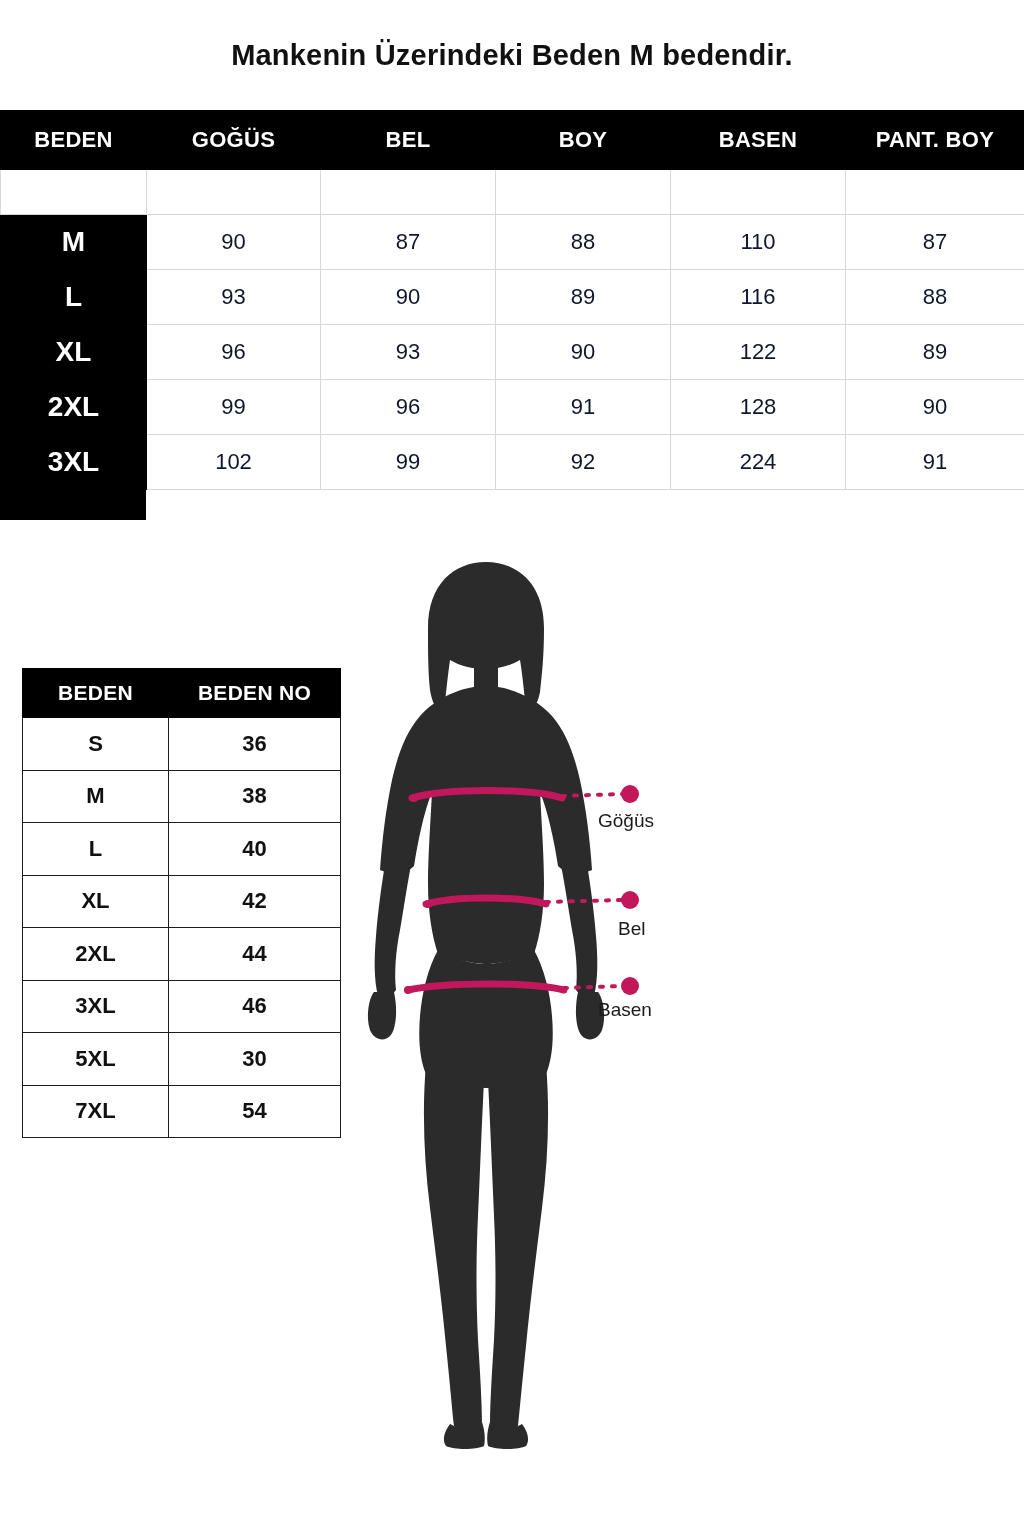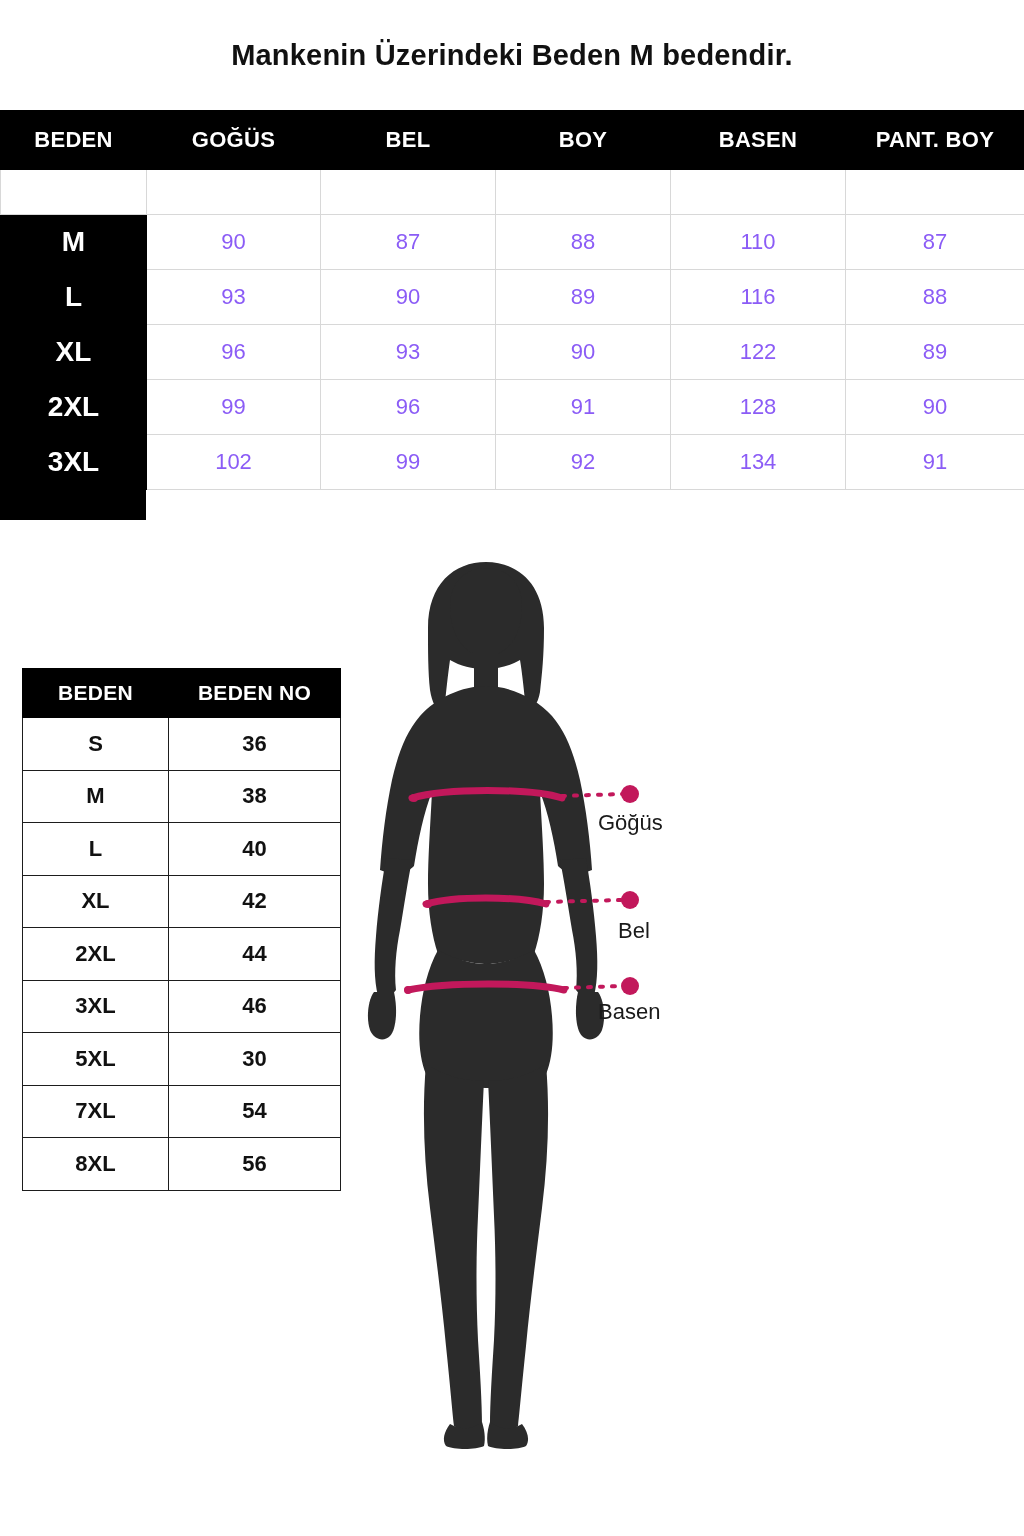--- a/index.html
+++ b/index.html
@@ -70,21 +70,21 @@
   table.main tbody td.sizecell {
     background: #000000;
     color: #ffffff;
     font-size: 28px;
     font-weight: bold;
     height: 54px;
     border: 1px solid #000000;
   }
   table.main tbody td.valcell {
     background: #ffffff;
-    color: #8b5cf6;
+    color: #0f172a;
     font-size: 22px;
     height: 54px;
   }
   .tail-black {
     position: absolute;
     left: 0;
     top: 0;
     width: 146px;
     height: 30px;
     background: #000000;
@@ -131,21 +131,21 @@
     width: 660px;
     height: 940px;
   }
   .figure-svg {
     position: absolute;
     left: 0;
     top: 0;
   }
   .measure-label {
     position: absolute;
-    font-size: 22px;
+    font-size: 19px;
     color: #1a1a1a;
     font-family: "Liberation Sans", sans-serif;
     white-space: nowrap;
   }
   .lbl-gogus { left: 248px; top: 270px; }
   .lbl-bel   { left: 268px; top: 378px; }
   .lbl-basen { left: 248px; top: 459px; }
 </style>
 </head>
 <body>
@@ -215,21 +215,21 @@
         <td class="valcell">96</td>
         <td class="valcell">91</td>
         <td class="valcell">128</td>
         <td class="valcell">90</td>
       </tr>
       <tr>
         <td class="sizecell">3XL</td>
         <td class="valcell">102</td>
         <td class="valcell">99</td>
         <td class="valcell">92</td>
-        <td class="valcell">134</td>
+        <td class="valcell">224</td>
         <td class="valcell">91</td>
       </tr>
     </tbody>
   </table>
   <div style="position:relative;">
     <div class="tail-black"></div>
   </div>
 </div>
 
 <div class="size-table-wrap">
@@ -269,24 +269,20 @@
         <td>3XL</td>
         <td>46</td>
       </tr>
       <tr>
         <td>5XL</td>
         <td>30</td>
       </tr>
       <tr>
         <td>7XL</td>
         <td>54</td>
-      </tr>
-      <tr>
-        <td>8XL</td>
-        <td>56</td>
       </tr>
     </tbody>
   </table>
 </div>
 
 <div class="figure-area">
   <svg class="figure-svg" width="660" height="940" viewBox="0 0 660 940">
     <g fill="#2b2b2b">
 
       <path d="M78 88 C78 44 104 22 136 22 C168 22 194 44 194 88

